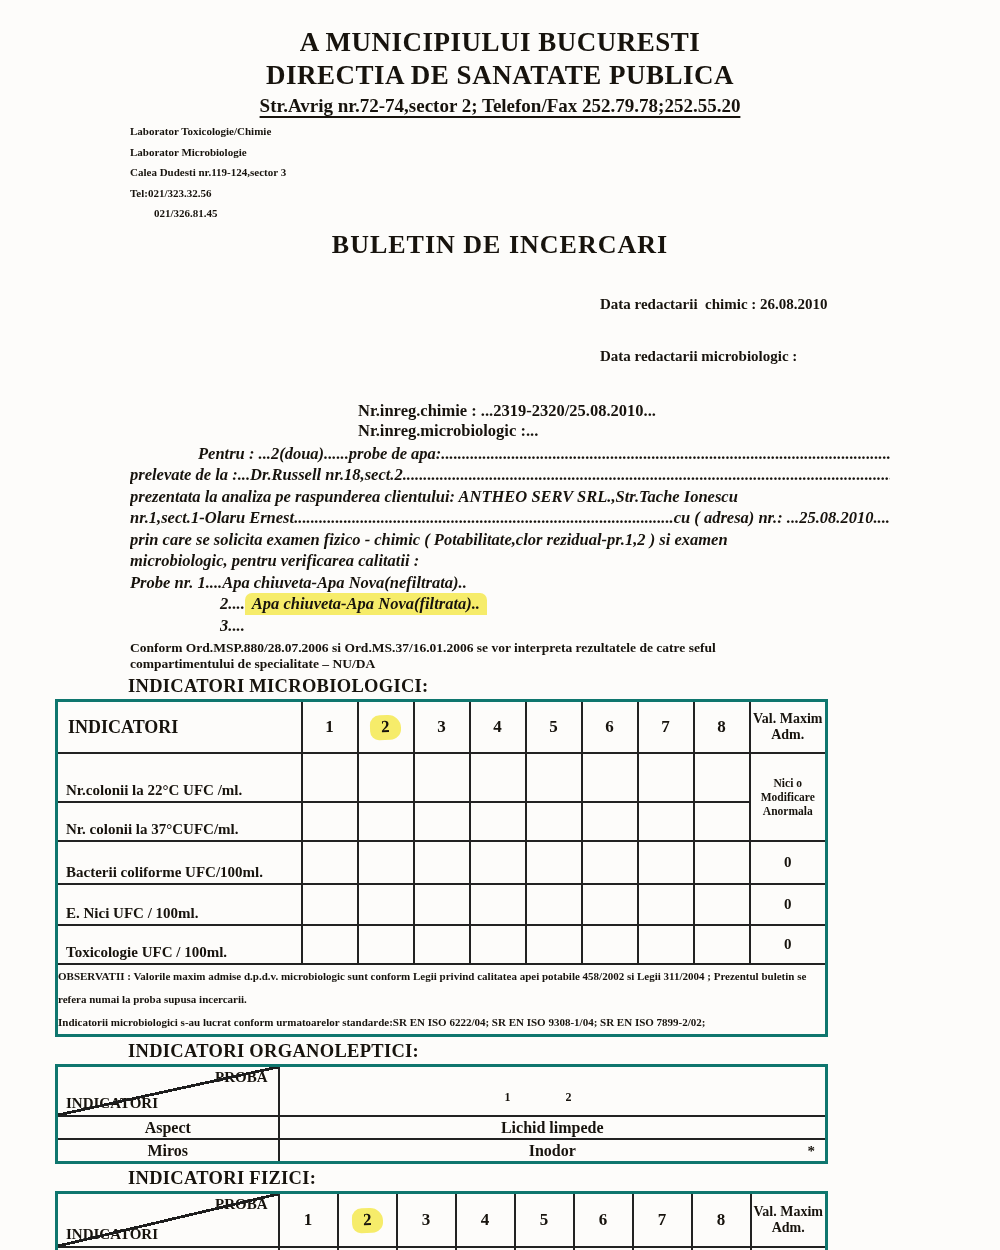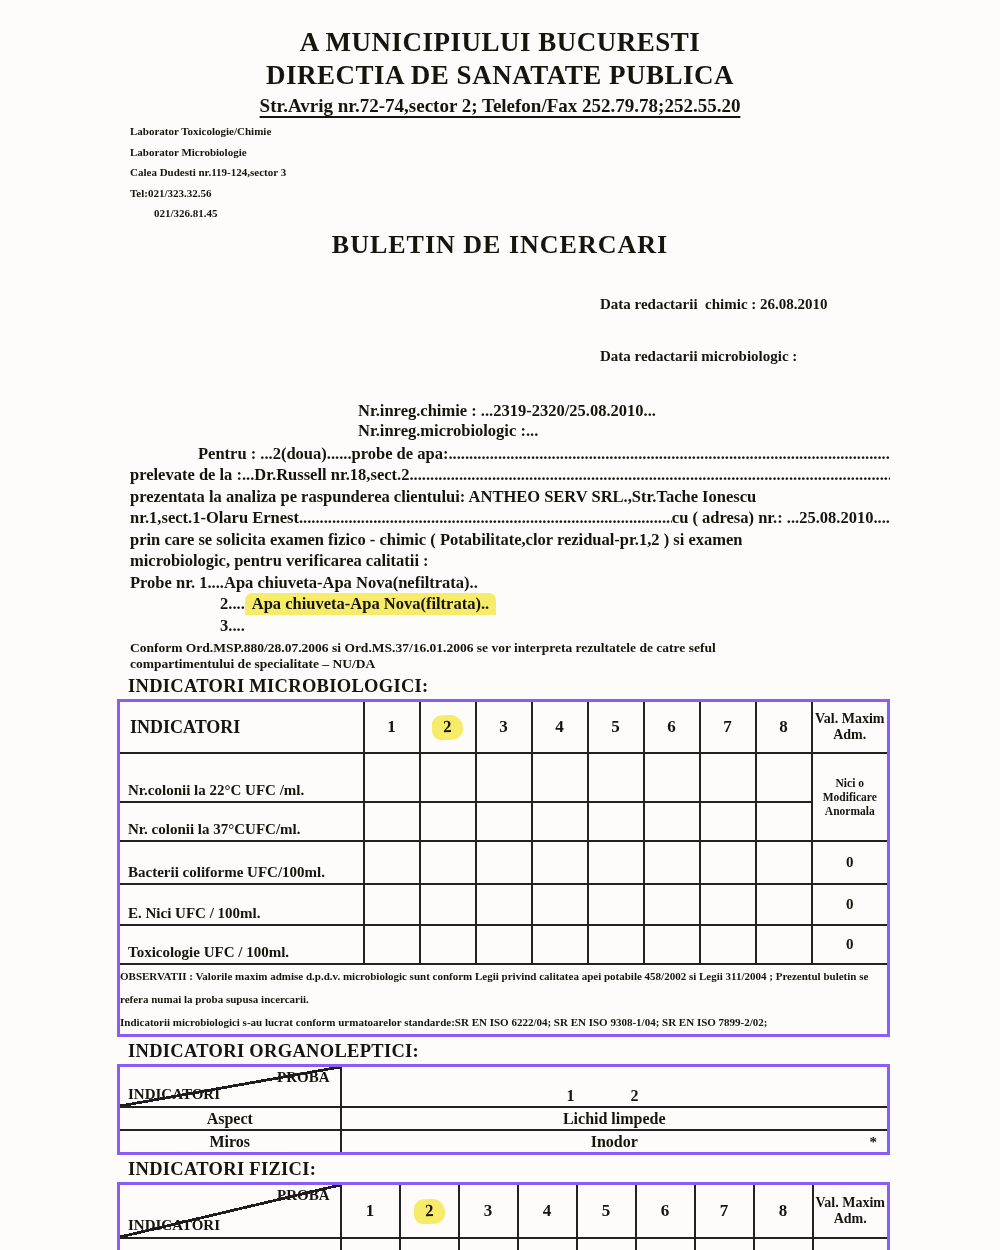--- a/index.html
+++ b/index.html
@@ -13,31 +13,31 @@
   .page{padding:26px 0 0 0;}
   .center{text-align:center;}
   .org1,.org2{font-size:27px;line-height:33px;letter-spacing:.5px;}
   .address{font-size:19px;line-height:27px;text-decoration:underline;text-underline-offset:4px;text-decoration-thickness:2px;}
   .labs{margin:2px 0 0 130px;font-size:11px;line-height:20.5px;}
   .labs .ind{padding-left:24px;}
   .doc-title{font-size:26px;line-height:32px;letter-spacing:1px;margin-top:5px;}
   .meta{margin-left:600px;font-size:15px;line-height:17.5px;white-space:pre;}
   .regs{margin-left:358px;font-size:16.5px;line-height:20px;}
   .bodytext{margin:2px 110px 0 130px;font-size:16.5px;line-height:21.5px;}
-  .bline{white-space:nowrap;overflow:hidden;}
+  .bline{white-space:nowrap;overflow:hidden;font-style:italic;}
   .dotline{display:flex;}
   .dotline .fill{flex:1;overflow:hidden;white-space:nowrap;}
   .indent1{padding-left:68px;}
   .probe-ind{padding-left:90px;}
   .hl{background:#f6ec6a;border-radius:7px;padding:1px 7px 16px;}
   .hlblob{display:inline-block;background:#f6ec6a;border-radius:10px 13px 11px 9px;padding:2px 11px 3px;transform:rotate(-2deg);}
   .hlval{display:inline-block;background:#f6ec6a;border-radius:8px;padding:0 9px 1px;}
   .conform{margin:4px 90px 0 130px;font-size:13.5px;line-height:16px;}
   .sec-heading{margin:3px 0 2px 128px;font-size:18.5px;line-height:22px;letter-spacing:.3px;}
-  table.tbl{border-collapse:collapse;table-layout:fixed;margin-left:117px;width:770px;border:3px solid #8b5cf6;}
+  table.tbl{border-collapse:collapse;table-layout:fixed;margin-left:55px;width:770px;border:3px solid #0f766e;}
   table.tbl td{border:2px solid #222;padding:0;vertical-align:middle;}
   
   .micro .h td{height:50px;}
   .micro td.lblh{font-size:18px;padding-left:10px;}
   .micro td.num,.fiz td.num{font-size:17px;text-align:center;}
   td.valh{font-size:14px;line-height:16px;text-align:center;}
   .micro td.lbl{font-size:15px;padding:0 4px 3px 8px;vertical-align:bottom;line-height:16px;}
   .micro .r1 td{height:44px;}
   .micro .r2 td{height:34px;}
   .micro .r3 td{height:38px;}
@@ -47,21 +47,21 @@
   td.zero{font-size:15px;text-align:center;vertical-align:bottom;padding-bottom:1px;}
   td.obs{font-size:11px;line-height:23px;padding:3px 8px 4px;vertical-align:top;}
   
   td.diag{position:relative;}
   td.diag::after{content:"";position:absolute;inset:0;
     background:linear-gradient(to bottom right,transparent calc(50% - 1.4px),#1d1d1d calc(50% - 1.4px),#1d1d1d calc(50% + 1.4px),transparent calc(50% + 1.4px));}
   td.diag .proba{position:absolute;top:2px;right:10px;font-size:15px;}
   td.diag .indic{position:absolute;bottom:3px;left:8px;font-size:15px;}
   
   .organo .h td{height:38px;}
-  .organo td.orgright{vertical-align:bottom;font-size:16px;padding-bottom:1px;}
+  .organo td.orgright{vertical-align:bottom;font-size:12px;padding-bottom:10px;}
   .organo td.orgright .n1{margin-left:225px;}
   .organo td.orgright .n2{margin-left:52px;}
   .organo .r td{height:21px;font-size:16px;text-align:center;line-height:18px;}
   .organo td.vcell{position:relative;}
   .organo .note{position:absolute;right:10px;bottom:1px;font-size:15px;}
   
   .fiz .h td{height:52px;}
   .fiz td.flbl{font-size:15.5px;padding:0 4px 2px 8px;vertical-align:bottom;line-height:17px;}
   .fiz td.v{font-size:15px;text-align:center;vertical-align:bottom;padding-bottom:2px;}
   .fiz td.vmax{font-size:15px;line-height:16px;text-align:center;vertical-align:bottom;padding-bottom:1px;}

